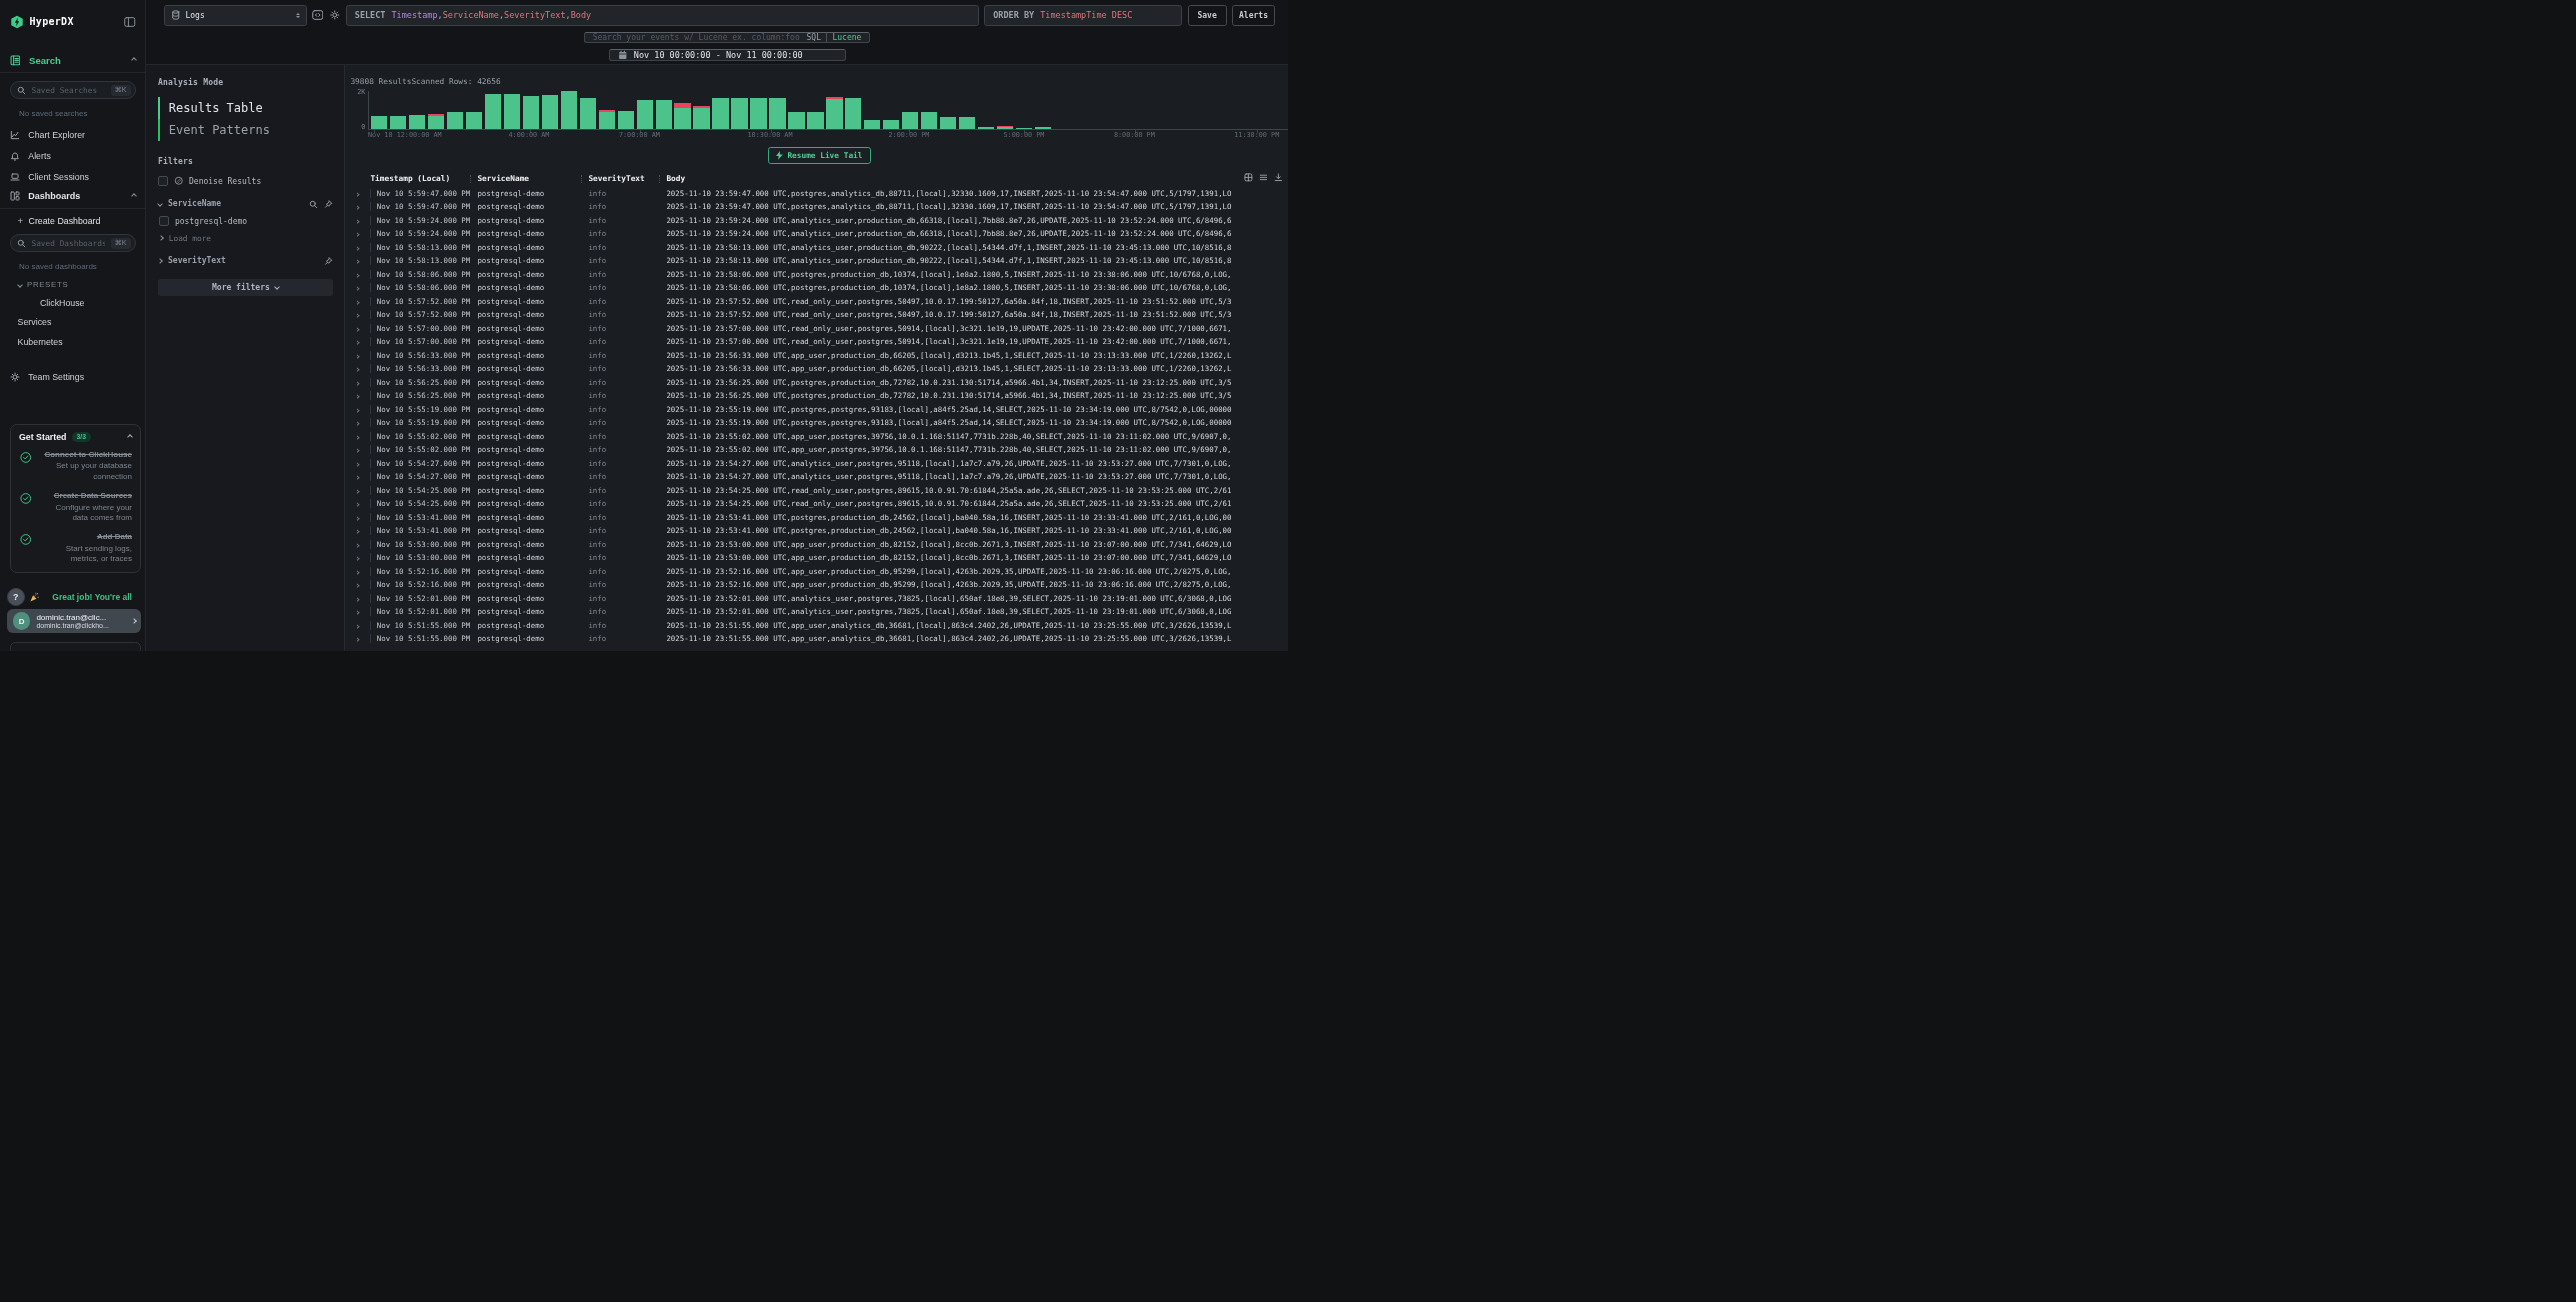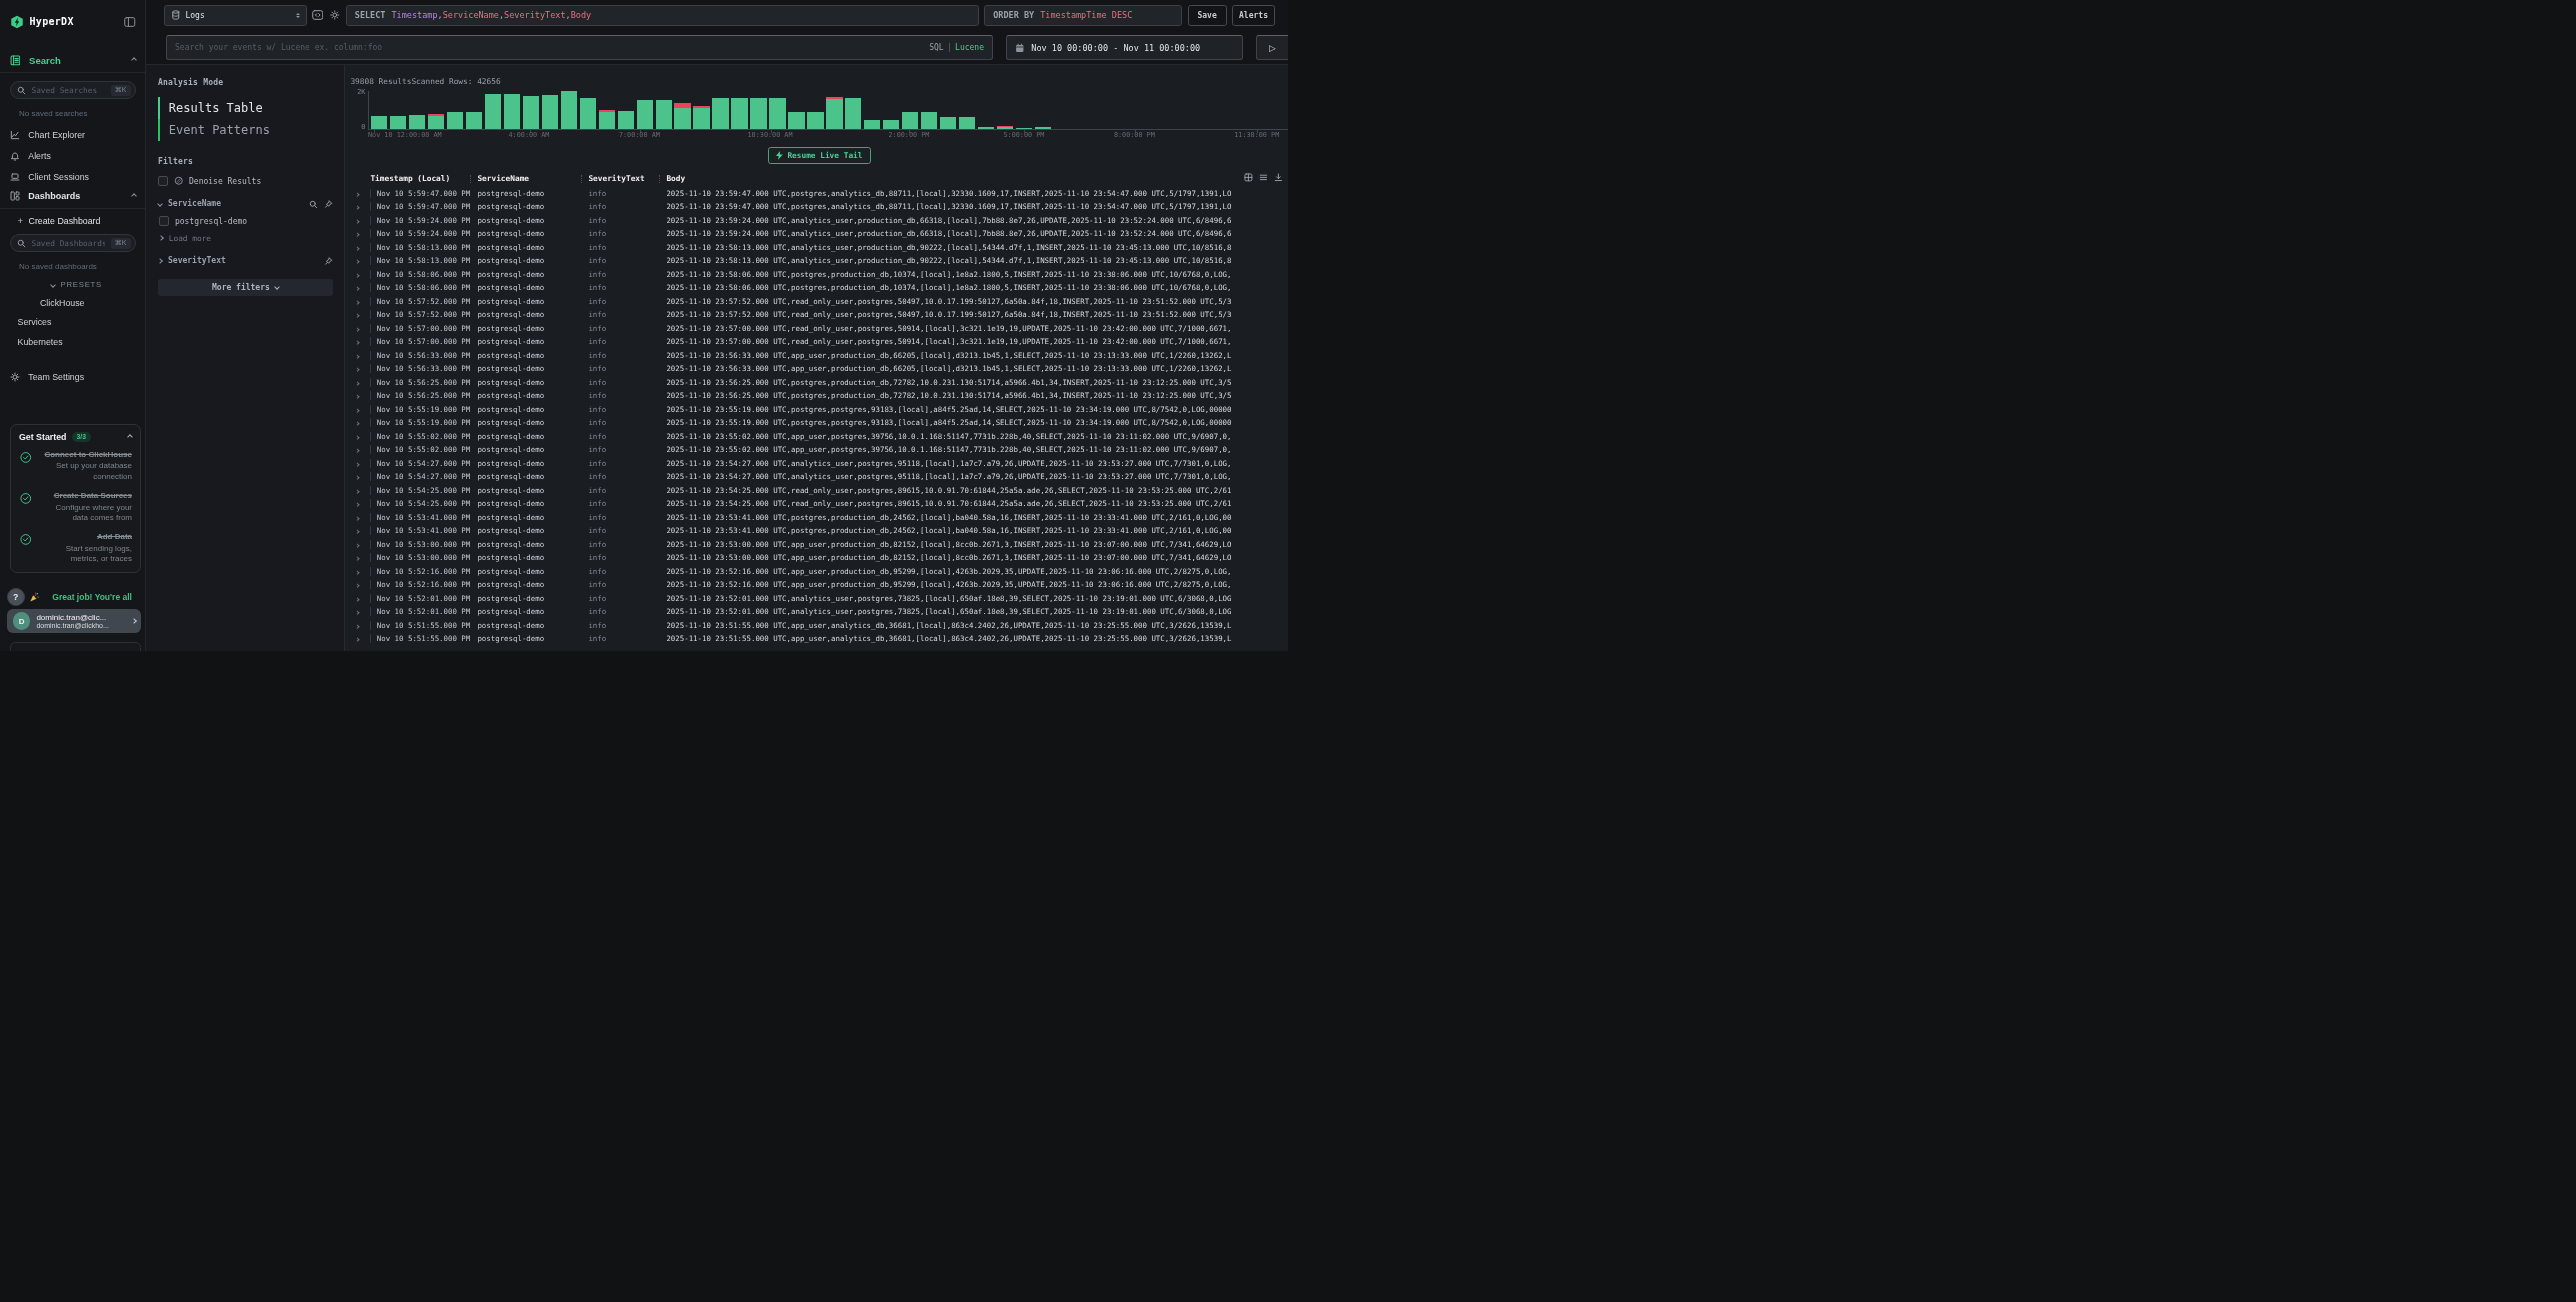--- a/index.html
+++ b/index.html
@@ -33,21 +33,21 @@
   .pill-input .ph{flex:1; font-family:var(--mono); font-size:7.8px; color:var(--dimmer); white-space:nowrap; overflow:hidden;}
   .kbd{background:#272b31; color:#7d8590; font-family:var(--sans); font-size:7px; border-radius:2.7px; padding:1.4px 4px;}
   .muted-note{color:#5f6b7a; font-size:8px; padding:9.5px 9.5px 0 19px;}
   .side-item{display:flex; align-items:center; gap:8.8px; padding:5.4px 9.5px; font-size:8.8px; color:#ced3d9; cursor:pointer;}
   .side-item svg{flex:0 0 10px;}
   .chev{display:inline-block; width:4px; height:4px; border-right:1.1px solid currentColor; border-bottom:1.1px solid currentColor;}
   .chev.up{transform:rotate(-135deg);} .chev.down{transform:rotate(45deg);} .chev.right{transform:rotate(-45deg);}
   .chev-dim{color:#8b939c;}
   .create-dash{display:flex; align-items:center; gap:5.4px; padding:7.4px 9.5px 0 17.6px; font-size:8.8px; color:#dfe3e7; cursor:pointer;}
   .plus{font-size:9.5px; color:#c3c9cf; line-height:6.8px;}
-  .presets-hdr{display:flex; align-items:center; gap:5.4px; padding:9.5px 9.5px 0 17.6px; font-size:7.8px; letter-spacing:0.7px; color:#7d8894; cursor:pointer;justify-content:center;}
+  .presets-hdr{display:flex; align-items:center; gap:5.4px; padding:9.5px 9.5px 0 17.6px; font-size:7.8px; letter-spacing:0.7px; color:#7d8894; cursor:pointer;}
   .preset-item{padding:4.7px 9.5px 4.7px 17.6px; font-size:8.8px; color:#ced3d9; cursor:pointer;}
   .team-row{margin-top:15px;}
   
   .gs-card{position:absolute; left:10px; right:4px; bottom:78px; background:var(--bg-card); border:0.7px solid #2e3237; border-radius:6.8px; padding:7.4px 8px 6.8px 8px;text-align:right;}
   .gs-head{display:flex; align-items:center; gap:5.4px;}
   .gs-title{font-size:8.8px; font-weight:bold; color:#f0f2f4;}
   .gs-badge{background:#15342a; color:#46c388; font-size:6.8px; font-weight:bold; border-radius:6px; padding:1.4px 4.7px;}
   .gs-head .chev{margin-left:auto; color:#aab1b9;}
   .gs-item{display:flex; gap:8px; margin-top:8px;}
   .gs-check{flex:0 0 13.5px; padding-top:1.4px;}
@@ -63,21 +63,21 @@
   .user-meta{flex:1; min-width:0;}
   .user-name{font-size:8px; font-weight:normal; color:#f4f5f7; white-space:nowrap; overflow:hidden;}
   .user-email{font-size:7px; color:#d9dde1; white-space:nowrap; overflow:hidden;}
   .user-card .chev{color:#c6cbd1;}
   .partial-card{position:absolute; left:10px; right:4px; bottom:-4px; height:13.5px; background:#16181c; border:0.7px solid #2e3237; border-radius:5.4px;}
 
   
   .content{flex:1; display:flex; flex-direction:column; min-width:0;}
   .topbar{background:var(--bg-top); border-bottom:0.7px solid #24282d; flex:0 0 62px; padding:4.7px 0 0 0;}
   .tb-row1{display:flex; align-items:center; height:21.6px; padding:0 13px 0 17.6px; gap:5.4px;}
-  .tb-row2{display:flex; align-items:center; height:32px; margin-top:5.4px; padding:0 0 0 20px; gap:13px;}
+  .tb-row2{display:flex; align-items:center; height:32px; margin-top:5.4px; padding:0 0 0 20px; gap:6px;flex-direction:column;}
   .box{background:var(--bg-input); border:0.7px solid var(--bd-input); border-radius:2.7px; height:21px; display:flex; align-items:center;}
   .src-select{width:143px; padding:0 6px; gap:5.4px; cursor:pointer;}
   .src-label{font-family:var(--mono); font-size:8px; color:#e2e5e9; flex:1;}
   .carets{display:flex; flex-direction:column; gap:1.4px; align-items:center;}
   .caret-up{width:0;height:0;border-left:2.4px solid transparent;border-right:2.4px solid transparent;border-bottom:2.7px solid #8b939c;}
   .caret-dn{width:0;height:0;border-left:2.4px solid transparent;border-right:2.4px solid transparent;border-top:2.7px solid #8b939c;}
   .mini-ic{width:11.5px; height:10px; flex:0 0 auto; cursor:pointer;}
   .sql-input{flex:1; padding:0 8px; font-family:var(--mono); font-size:8.5px; gap:0; overflow:hidden; white-space:nowrap; cursor:text;}
   .tok-kw{color:#9aa1a9; font-weight:bold; margin-right:6px;}
   .tok-sep{color:#aab1b9;}

